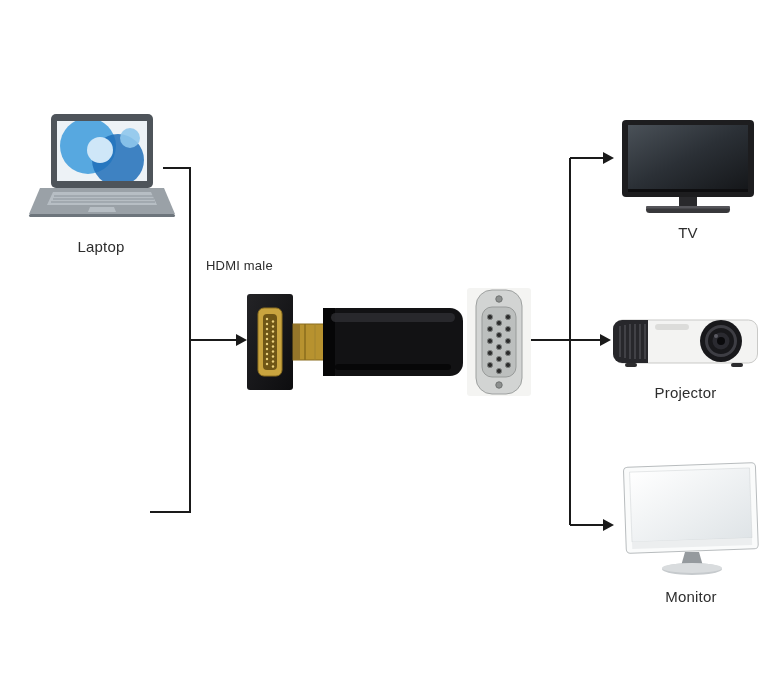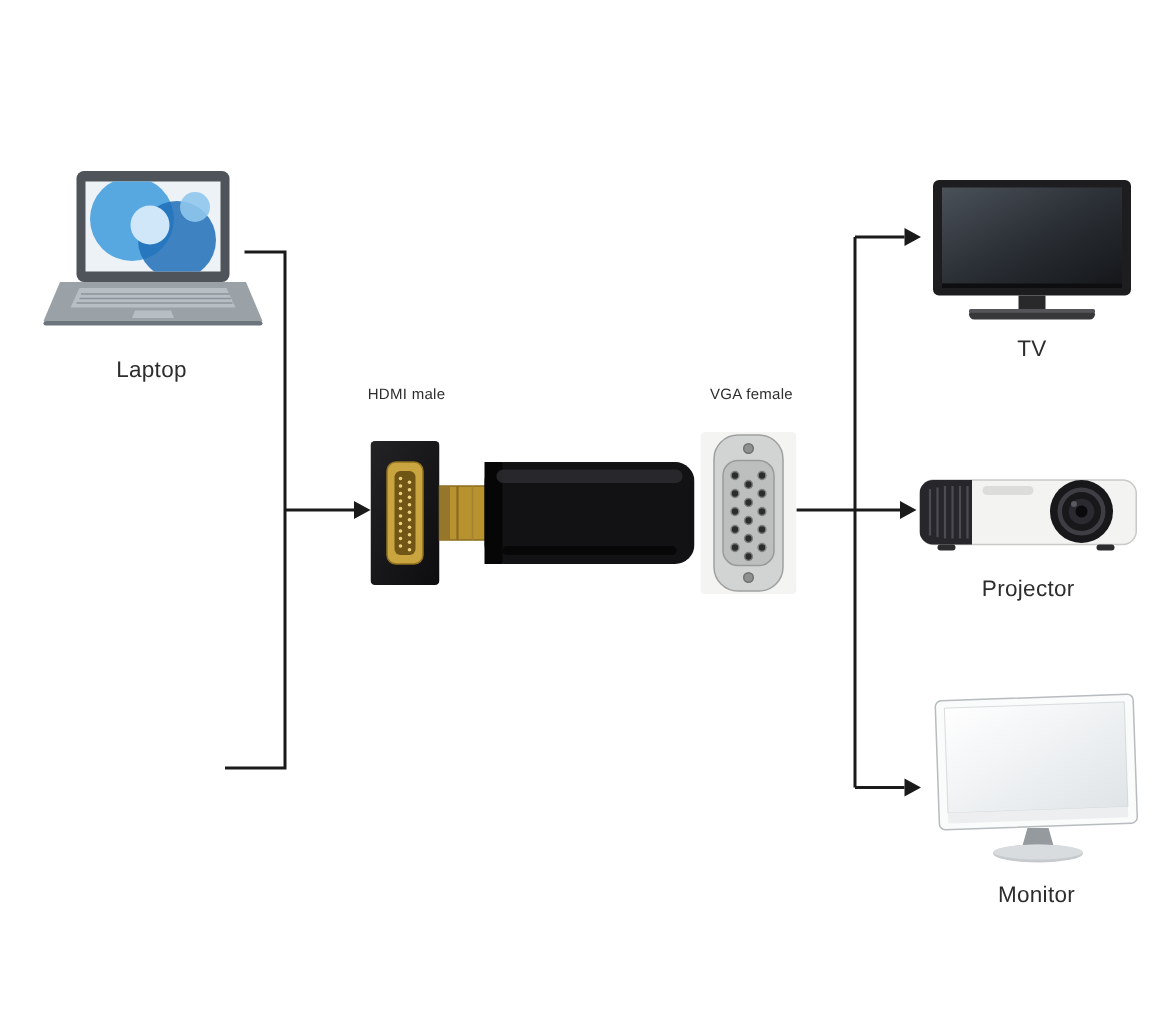--- a/index.html
+++ b/index.html
@@ -23,24 +23,24 @@
   .device-label {
     margin-top: 8px;
     font-size: 15px;
     color: #2d2d2d;
     letter-spacing: 0.2px;
     text-align: center;
   }
   .float-label {
     position: absolute;
     width: 130px;
-    font-size: 10px;
+    font-size: 13px;
     color: #2d2d2d;
     letter-spacing: 0.2px;
-    text-align: center;
+    text-align: left;
   }
   svg { display: block; }
 </style>
 </head>
 <body>
 
 <div class="canvas">
 
   <svg class="lines" width="770" height="681" viewBox="0 0 770 681">
     <g stroke="#1a1a1a" stroke-width="2" fill="none">
@@ -222,15 +222,14 @@
       <circle cx="108" cy="29" r="8.5" fill="#2a2a30"></circle>
       <circle cx="108" cy="29" r="4" fill="#0a0a0c"></circle>
       <circle cx="103" cy="24" r="2" fill="#5a5a62"></circle>
       <rect x="12" y="51" width="12" height="4" rx="2" fill="#2c2c2e"></rect>
       <rect x="118" y="51" width="12" height="4" rx="2" fill="#2c2c2e"></rect>
     </svg>
     <div class="device-label">Projector</div>
   </div>
 
   <div class="float-label" style="left:206px; top:258px;">HDMI male</div>
-  <div class="float-label" style="left:436px; top:258px;">VGA female</div>
 
 </div>
 
 </body></html>

